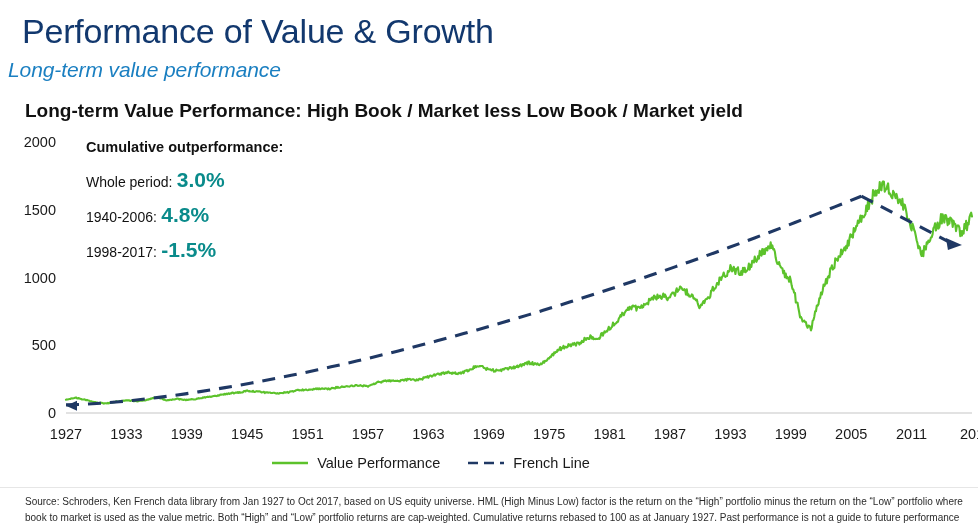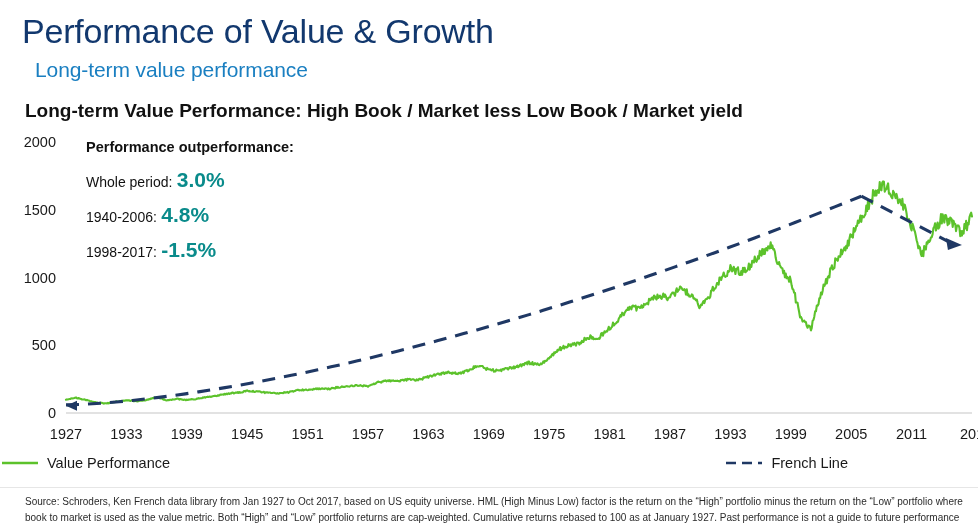--- a/index.html
+++ b/index.html
@@ -7,38 +7,38 @@
     width:978px;height:528px;background:#ffffff;
     font-family:"Liberation Sans", sans-serif;
     color:#1a1a1a;overflow:hidden;position:relative;
   }
   #page-title{
     position:absolute;left:22px;top:12px;
     font-size:34px;font-weight:400;color:#12386e;
     letter-spacing:-0.2px;white-space:nowrap;
   }
   #page-subtitle{
-    position:absolute;left:35px;top:58px;
+    position:absolute;left:8px;top:58px;
     font-size:21px;font-weight:400;color:#1a7fc1;
-    letter-spacing:-0.1px;white-space:nowrap;
+    letter-spacing:-0.1px;white-space:nowrap;font-style:italic;
   }
   #chart-heading{
     position:absolute;left:25px;top:100px;
     font-size:19px;font-weight:bold;color:#111111;
     white-space:nowrap;
   }
   #chart-area{position:absolute;left:0;top:128px;width:978px;height:360px;}
   #annotations{position:absolute;left:86px;top:139px;width:320px;}
   .ann-row{margin-bottom:14px;white-space:nowrap;line-height:1;}
   .ann-title{font-size:14.5px;font-weight:bold;color:#111;}
   .ann-label{font-size:14px;color:#111;}
   .ann-value{font-size:21px;font-weight:bold;color:#0a8b8b;}
   #legend{
-    position:absolute;left:0;top:455px;width:848px;
-    display:flex;justify-content:space-between;align-items:center;gap:26px;
+    position:absolute;left:6px;top:455px;width:848px;
+    display:flex;justify-content:center;align-items:center;gap:26px;
   }
   .legend-item{display:flex;align-items:center;gap:7px;}
   .legend-label{font-size:14.5px;color:#1a1a1a;white-space:nowrap;}
   #source-block{
     position:absolute;left:25px;top:494px;width:940px;
     font-size:10px;line-height:1.55;color:#2b2b2b;
   }
   #bottom-rule{position:absolute;left:0;top:487px;width:978px;height:1px;background:#e6e6e6;}
   .axis-text{font-family:"Liberation Sans", sans-serif;font-size:14.5px;fill:#1a1a1a;}
 </style>
@@ -76,21 +76,21 @@
       <path d="M66.00 271.73 L66.84 271.38 L67.68 271.44 L68.52 271.29 L69.36 271.06 L70.19 271.03 L71.03 270.47 L71.87 270.36 L72.71 270.47 L73.55 270.25 L74.39 270.06 L75.23 269.72 L76.07 269.42 L76.91 270.23 L77.74 270.56 L78.58 269.97 L79.42 270.55 L80.26 270.79 L81.10 271.02 L81.94 271.49 L82.78 271.55 L83.62 271.45 L84.46 271.26 L85.29 271.81 L86.13 272.23 L86.97 271.85 L87.81 272.25 L88.65 272.42 L89.49 272.86 L90.33 273.33 L91.17 273.18 L92.01 273.70 L92.84 273.72 L93.68 274.00 L94.52 274.02 L95.36 274.06 L96.20 274.69 L97.04 274.51 L97.88 275.01 L98.72 274.93 L99.56 274.78 L100.39 274.58 L101.23 274.74 L102.07 274.90 L102.91 275.11 L103.75 275.63 L104.59 275.34 L105.43 275.24 L106.27 275.26 L107.11 275.52 L107.94 274.80 L108.78 275.40 L109.62 274.83 L110.46 274.46 L111.30 274.51 L112.14 274.41 L112.98 274.47 L113.82 273.88 L114.66 274.22 L115.49 273.78 L116.33 273.26 L117.17 273.67 L118.01 273.69 L118.85 273.63 L119.69 273.06 L120.53 273.51 L121.37 272.92 L122.21 273.32 L123.04 272.67 L123.88 272.57 L124.72 272.74 L125.56 272.37 L126.40 272.36 L127.24 272.26 L128.08 272.33 L128.92 272.28 L129.76 272.73 L130.59 272.92 L131.43 272.41 L132.27 272.52 L133.11 273.05 L133.95 273.33 L134.79 273.06 L135.63 272.67 L136.47 273.32 L137.31 273.38 L138.14 273.23 L138.98 272.91 L139.82 272.53 L140.66 272.78 L141.50 272.32 L142.34 272.65 L143.18 272.38 L144.02 272.34 L144.86 272.34 L145.69 272.36 L146.53 272.00 L147.37 271.55 L148.21 271.72 L149.05 271.05 L149.89 271.36 L150.73 270.44 L151.57 270.72 L152.41 270.05 L153.24 270.30 L154.08 269.80 L154.92 269.41 L155.76 269.57 L156.60 269.08 L157.44 269.67 L158.28 269.44 L159.12 269.91 L159.96 270.43 L160.79 270.37 L161.63 270.54 L162.47 270.69 L163.31 271.65 L164.15 271.39 L164.99 271.93 L165.83 272.29 L166.67 272.51 L167.51 272.08 L168.34 272.10 L169.18 272.15 L170.02 271.76 L170.86 271.78 L171.70 271.98 L172.54 271.37 L173.38 271.57 L174.22 271.44 L175.06 271.41 L175.89 271.04 L176.73 270.54 L177.57 270.60 L178.41 270.74 L179.25 271.56 L180.09 270.98 L180.93 271.10 L181.77 271.54 L182.61 271.63 L183.44 271.99 L184.28 271.57 L185.12 271.70 L185.96 272.29 L186.80 271.62 L187.64 271.98 L188.48 271.65 L189.32 271.59 L190.16 271.40 L190.99 271.43 L191.83 271.10 L192.67 271.18 L193.51 271.55 L194.35 271.48 L195.19 271.45 L196.03 271.26 L196.87 270.66 L197.71 270.72 L198.54 270.17 L199.38 270.50 L200.22 270.23 L201.06 270.28 L201.90 270.22 L202.74 269.43 L203.58 269.66 L204.42 269.16 L205.26 269.60 L206.09 269.02 L206.93 268.93 L207.77 268.67 L208.61 268.95 L209.45 268.60 L210.29 268.66 L211.13 268.94 L211.97 268.50 L212.81 268.18 L213.64 267.94 L214.48 267.91 L215.32 267.89 L216.16 268.04 L217.00 268.09 L217.84 267.34 L218.68 267.69 L219.52 267.33 L220.36 266.49 L221.19 266.75 L222.03 266.44 L222.87 266.43 L223.71 266.69 L224.55 265.81 L225.39 266.49 L226.23 265.63 L227.07 266.22 L227.91 265.73 L228.74 265.27 L229.58 265.99 L230.42 265.25 L231.26 265.35 L232.10 264.67 L232.94 264.66 L233.78 265.35 L234.62 265.21 L235.46 264.64 L236.29 264.56 L237.13 264.85 L237.97 264.04 L238.81 264.92 L239.65 264.02 L240.49 264.74 L241.33 264.54 L242.17 264.49 L243.01 264.20 L243.84 263.01 L244.68 263.07 L245.52 263.43 L246.36 262.56 L247.20 262.41 L248.04 263.01 L248.88 263.42 L249.72 263.07 L250.56 263.57 L251.39 263.56 L252.23 263.69 L253.07 262.78 L253.91 263.85 L254.75 263.86 L255.59 263.77 L256.43 263.17 L257.27 263.34 L258.11 263.29 L258.94 263.55 L259.78 263.33 L260.62 263.73 L261.46 264.47 L262.30 264.23 L263.14 264.25 L263.98 263.73 L264.82 265.02 L265.66 264.26 L266.49 264.40 L267.33 264.37 L268.17 264.64 L269.01 264.43 L269.85 264.43 L270.69 264.98 L271.53 265.08 L272.37 264.98 L273.21 264.82 L274.04 264.76 L274.88 265.06 L275.72 265.39 L276.56 265.58 L277.40 265.18 L278.24 265.59 L279.08 265.48 L279.92 264.98 L280.76 264.99 L281.59 264.93 L282.43 264.98 L283.27 265.23 L284.11 264.11 L284.95 264.71 L285.79 264.36 L286.63 264.33 L287.47 263.92 L288.31 264.83 L289.14 264.27 L289.98 263.40 L290.82 263.56 L291.66 263.35 L292.50 262.96 L293.34 263.66 L294.18 263.10 L295.02 263.05 L295.86 262.23 L296.69 262.19 L297.53 261.74 L298.37 261.81 L299.21 262.44 L300.05 262.19 L300.89 262.27 L301.73 262.39 L302.57 261.38 L303.41 262.51 L304.24 261.94 L305.08 261.82 L305.92 261.47 L306.76 261.95 L307.60 262.19 L308.44 262.00 L309.28 261.45 L310.12 261.62 L310.96 261.46 L311.79 261.48 L312.63 261.87 L313.47 260.78 L314.31 261.18 L315.15 260.94 L315.99 260.31 L316.83 261.23 L317.67 260.44 L318.51 261.12 L319.34 260.37 L320.18 261.21 L321.02 260.79 L321.86 260.31 L322.70 260.66 L323.54 260.70 L324.38 260.98 L325.22 260.41 L326.06 260.50 L326.89 260.63 L327.73 261.41 L328.57 260.42 L329.41 261.45 L330.25 261.25 L331.09 260.44 L331.93 259.74 L332.77 260.19 L333.61 260.05 L334.44 260.35 L335.28 260.39 L336.12 258.82 L336.96 259.86 L337.80 258.90 L338.64 259.80 L339.48 259.73 L340.32 259.44 L341.16 259.07 L341.99 258.29 L342.83 258.87 L343.67 258.68 L344.51 258.86 L345.35 258.65 L346.19 258.29 L347.03 258.15 L347.87 258.52 L348.71 258.51 L349.54 258.58 L350.38 258.16 L351.22 257.42 L352.06 257.52 L352.90 258.27 L353.74 258.26 L354.58 257.91 L355.42 257.12 L356.26 256.98 L357.09 257.41 L357.93 257.95 L358.77 257.82 L359.61 257.69 L360.45 257.05 L361.29 257.62 L362.13 258.12 L362.97 258.39 L363.81 257.20 L364.64 257.40 L365.48 258.04 L366.32 257.72 L367.16 258.09 L368.00 258.81 L368.84 257.90 L369.68 257.56 L370.52 257.09 L371.36 256.71 L372.19 256.44 L373.03 256.34 L373.87 255.52 L374.71 256.24 L375.55 255.67 L376.39 254.79 L377.23 254.09 L378.07 253.52 L378.91 254.00 L379.74 253.93 L380.58 254.38 L381.42 254.58 L382.26 253.29 L383.10 253.52 L383.94 252.67 L384.78 252.95 L385.62 252.36 L386.46 253.44 L387.29 252.80 L388.13 252.35 L388.97 253.21 L389.81 252.21 L390.65 253.42 L391.49 252.57 L392.33 252.79 L393.17 252.32 L394.01 252.86 L394.84 252.93 L395.68 252.84 L396.52 252.99 L397.36 252.61 L398.20 253.13 L399.04 253.13 L399.88 253.48 L400.72 252.12 L401.56 252.18 L402.39 251.82 L403.23 251.89 L404.07 252.64 L404.91 251.46 L405.75 251.17 L406.59 252.62 L407.43 250.76 L408.27 251.48 L409.11 250.93 L409.94 250.87 L410.78 251.90 L411.62 251.75 L412.46 251.18 L413.30 251.25 L414.14 251.66 L414.98 252.41 L415.82 252.62 L416.66 251.38 L417.49 252.13 L418.33 252.28 L419.17 250.72 L420.01 250.83 L420.85 251.33 L421.69 250.98 L422.53 251.53 L423.37 249.35 L424.21 249.72 L425.04 249.24 L425.88 248.91 L426.72 249.36 L427.56 248.13 L428.40 249.74 L429.24 248.22 L430.08 247.52 L430.92 247.56 L431.76 248.69 L432.59 248.08 L433.43 247.09 L434.27 246.28 L435.11 247.55 L435.95 246.69 L436.79 246.15 L437.63 245.50 L438.47 245.60 L439.31 246.73 L440.14 245.62 L440.98 246.73 L441.82 244.79 L442.66 245.12 L443.50 244.29 L444.34 245.99 L445.18 245.03 L446.02 244.29 L446.86 245.21 L447.69 243.96 L448.53 243.49 L449.37 244.96 L450.21 245.11 L451.05 244.77 L451.89 245.82 L452.73 244.50 L453.57 245.28 L454.41 245.20 L455.24 244.35 L456.08 245.97 L456.92 245.72 L457.76 246.16 L458.60 244.86 L459.44 245.28 L460.28 244.40 L461.12 245.64 L461.96 244.68 L462.79 243.60 L463.63 245.14 L464.47 243.05 L465.31 242.65 L466.15 242.80 L466.99 241.98 L467.83 243.43 L468.67 242.99 L469.51 241.44 L470.34 241.23 L471.18 241.55 L472.02 241.22 L472.86 241.13 L473.70 238.35 L474.54 239.79 L475.38 238.08 L476.22 239.12 L477.06 238.29 L477.89 238.48 L478.73 238.58 L479.57 237.99 L480.41 238.11 L481.25 238.03 L482.09 237.94 L482.93 238.49 L483.77 239.97 L484.61 240.04 L485.44 240.51 L486.28 241.81 L487.12 239.93 L487.96 241.16 L488.80 241.23 L489.64 241.50 L490.48 241.31 L491.32 242.33 L492.16 241.75 L492.99 241.19 L493.83 243.71 L494.67 243.39 L495.51 243.45 L496.35 241.54 L497.19 242.24 L498.03 242.20 L498.87 242.56 L499.71 242.48 L500.54 241.61 L501.38 243.05 L502.22 241.14 L503.06 240.91 L503.90 241.59 L504.74 240.44 L505.58 240.09 L506.42 240.45 L507.26 240.11 L508.09 241.52 L508.93 240.45 L509.77 238.96 L510.61 239.24 L511.45 240.55 L512.29 239.35 L513.13 240.36 L513.97 238.46 L514.81 240.39 L515.64 238.75 L516.48 238.98 L517.32 237.49 L518.16 239.26 L519.00 238.50 L519.84 237.11 L520.68 236.37 L521.52 238.45 L522.36 236.28 L523.19 236.08 L524.03 237.23 L524.87 235.10 L525.71 235.52 L526.55 234.45 L527.39 236.37 L528.23 233.44 L529.07 233.54 L529.91 236.32 L530.74 235.34 L531.58 236.17 L532.42 234.08 L533.26 236.81 L534.10 236.32 L534.94 235.01 L535.78 235.58 L536.62 236.55 L537.46 235.44 L538.29 236.69 L539.13 237.14 L539.97 236.50 L540.81 235.48 L541.65 236.21 L542.49 235.13 L543.33 233.40 L544.17 234.77 L545.01 232.77 L545.84 233.05 L546.68 232.80 L547.52 231.37 L548.36 230.20 L549.20 230.43 L550.04 228.90 L550.88 228.93 L551.72 227.19 L552.56 225.89 L553.39 227.31 L554.23 224.36 L555.07 225.14 L555.91 223.74 L556.75 224.03 L557.59 221.73 L558.43 222.51 L559.27 221.43 L560.11 219.09 L560.94 222.27 L561.78 219.72 L562.62 220.14 L563.46 217.86 L564.30 220.57 L565.14 218.74 L565.98 218.70 L566.82 219.53 L567.66 218.82 L568.49 216.19 L569.33 217.58 L570.17 216.38 L571.01 218.36 L571.85 216.51 L572.69 215.31 L573.53 216.74 L574.37 214.94 L575.21 216.27 L576.04 217.58 L576.88 214.55 L577.72 214.56 L578.56 214.86 L579.40 216.55 L580.24 214.58 L581.08 215.38 L581.92 212.87 L582.76 213.90 L583.59 213.88 L584.43 209.85 L585.27 210.40 L586.11 211.94 L586.95 210.08 L587.79 210.04 L588.63 211.04 L589.47 210.99 L590.31 207.37 L591.14 208.19 L591.98 210.70 L592.82 209.20 L593.66 211.23 L594.50 210.70 L595.34 211.11 L596.18 210.85 L597.02 211.04 L597.86 210.98 L598.69 210.25 L599.53 210.94 L600.37 209.03 L601.21 205.33 L602.05 204.90 L602.89 207.72 L603.73 205.28 L604.57 203.23 L605.41 204.42 L606.24 203.38 L607.08 203.53 L607.92 201.50 L608.76 198.77 L609.60 201.62 L610.44 201.31 L611.28 199.62 L612.12 198.75 L612.96 194.60 L613.79 197.48 L614.63 196.46 L615.47 195.44 L616.31 195.17 L617.15 193.81 L617.99 193.86 L618.83 190.43 L619.67 189.42 L620.51 187.03 L621.34 188.35 L622.18 184.69 L623.02 185.89 L623.86 187.09 L624.70 184.55 L625.54 183.42 L626.38 181.98 L627.22 182.04 L628.06 179.55 L628.89 181.87 L629.73 178.84 L630.57 179.55 L631.41 181.31 L632.25 177.92 L633.09 177.48 L633.93 178.47 L634.77 178.27 L635.61 177.55 L636.44 182.62 L637.28 179.10 L638.12 178.85 L638.96 178.74 L639.80 180.05 L640.64 179.85 L641.48 177.26 L642.32 179.67 L643.16 179.16 L643.99 175.91 L644.83 176.79 L645.67 176.54 L646.51 175.28 L647.35 175.34 L648.19 176.34 L649.03 170.91 L649.87 172.25 L650.71 171.93 L651.54 169.83 L652.38 169.38 L653.22 171.62 L654.06 167.45 L654.90 168.38 L655.74 170.46 L656.58 171.52 L657.42 166.63 L658.26 169.97 L659.09 168.50 L659.93 167.61 L660.77 169.76 L661.61 170.84 L662.45 168.45 L663.29 165.52 L664.13 168.97 L664.97 166.59 L665.81 168.15 L666.64 170.91 L667.48 172.21 L668.32 169.88 L669.16 169.60 L670.00 169.35 L670.84 166.80 L671.68 165.61 L672.52 164.50 L673.36 164.45 L674.19 166.01 L675.03 167.87 L675.87 163.02 L676.71 160.32 L677.55 163.85 L678.39 162.19 L679.23 161.66 L680.07 158.45 L680.91 159.05 L681.74 160.15 L682.58 161.71 L683.42 162.18 L684.26 160.99 L685.10 162.10 L685.94 166.54 L686.78 161.31 L687.62 167.31 L688.46 166.36 L689.29 168.56 L690.13 168.70 L690.97 168.30 L691.81 166.44 L692.65 167.04 L693.49 170.60 L694.33 170.28 L695.17 171.19 L696.01 172.31 L696.84 171.71 L697.68 175.09 L698.52 177.98 L699.36 180.15 L700.20 178.83 L701.04 176.65 L701.88 176.99 L702.72 174.61 L703.56 173.03 L704.39 175.08 L705.23 171.89 L706.07 170.95 L706.91 170.95 L707.75 169.40 L708.59 169.29 L709.43 170.30 L710.27 168.84 L711.11 162.71 L711.94 162.28 L712.78 158.74 L713.62 162.59 L714.46 160.78 L715.30 160.48 L716.14 158.60 L716.98 155.15 L717.82 155.11 L718.66 156.61 L719.49 149.57 L720.33 149.47 L721.17 152.02 L722.01 148.99 L722.85 147.83 L723.69 144.55 L724.53 147.68 L725.37 148.88 L726.21 148.05 L727.04 148.07 L727.88 143.05 L728.72 143.86 L729.56 142.79 L730.40 137.13 L731.24 139.32 L732.08 143.40 L732.92 142.35 L733.76 138.72 L734.59 142.09 L735.43 146.03 L736.27 140.70 L737.11 141.10 L737.95 139.24 L738.79 145.86 L739.63 147.07 L740.47 147.04 L741.31 143.08 L742.14 146.82 L742.98 139.77 L743.82 143.75 L744.66 139.81 L745.50 144.25 L746.34 143.19 L747.18 142.59 L748.02 140.87 L748.86 135.66 L749.69 141.65 L750.53 136.80 L751.37 138.97 L752.21 132.71 L753.05 132.99 L753.89 134.50 L754.73 128.58 L755.57 132.23 L756.41 133.89 L757.24 131.96 L758.08 128.19 L758.92 130.68 L759.76 122.85 L760.60 126.51 L761.44 127.60 L762.28 120.94 L763.12 126.14 L763.96 121.40 L764.79 125.98 L765.63 120.69 L766.47 120.01 L767.31 122.50 L768.15 118.26 L768.99 118.97 L769.83 120.40 L770.67 114.33 L771.51 119.98 L772.34 117.38 L773.18 121.33 L774.02 120.99 L774.86 123.69 L775.70 129.81 L776.54 133.64 L777.38 135.82 L778.22 136.12 L779.06 134.08 L779.89 137.11 L780.73 139.05 L781.57 139.94 L782.41 140.40 L783.25 145.23 L784.09 142.82 L784.93 149.31 L785.77 145.60 L786.61 150.27 L787.44 149.14 L788.28 150.12 L789.12 153.81 L789.96 148.61 L790.80 152.53 L791.64 157.36 L792.48 160.91 L793.32 161.63 L794.16 164.67 L794.99 164.89 L795.83 174.55 L796.67 174.42 L797.51 174.73 L798.35 179.72 L799.19 184.25 L800.03 189.37 L800.87 188.78 L801.71 190.41 L802.54 193.60 L803.38 193.31 L804.22 192.53 L805.06 194.00 L805.90 193.99 L806.74 197.91 L807.58 199.78 L808.42 197.58 L809.26 197.76 L810.09 198.78 L810.93 202.38 L811.77 199.80 L812.61 192.88 L813.45 191.91 L814.29 188.64 L815.13 183.38 L815.97 183.31 L816.81 177.51 L817.64 177.71 L818.48 176.25 L819.32 170.31 L820.16 170.13 L821.00 164.57 L821.84 166.43 L822.68 162.74 L823.52 156.58 L824.36 157.96 L825.19 156.06 L826.03 150.98 L826.87 155.38 L827.71 149.41 L828.55 148.10 L829.39 149.36 L830.23 140.28 L831.07 140.28 L831.91 137.35 L832.74 141.48 L833.58 140.55 L834.42 139.92 L835.26 130.38 L836.10 130.94 L836.94 131.75 L837.78 132.78 L838.62 128.27 L839.46 128.60 L840.29 128.81 L841.13 121.46 L841.97 126.32 L842.81 123.68 L843.65 121.40 L844.49 119.44 L845.33 122.46 L846.17 117.82 L847.01 120.17 L847.84 112.68 L848.68 117.57 L849.52 110.16 L850.36 106.23 L851.20 108.75 L852.04 106.91 L852.88 109.57 L853.72 100.10 L854.56 103.75 L855.39 102.12 L856.23 97.89 L857.07 97.89 L857.91 92.48 L858.75 95.00 L859.59 92.45 L860.43 87.53 L861.27 93.89 L862.11 87.74 L862.94 89.23 L863.78 89.33 L864.62 87.60 L865.46 86.26 L866.30 77.60 L867.14 83.08 L867.98 73.20 L868.82 80.90 L869.66 73.13 L870.49 71.96 L871.33 71.92 L872.17 75.61 L873.01 62.05 L873.85 66.64 L874.69 67.73 L875.53 62.45 L876.37 67.52 L877.21 62.86 L878.04 62.02 L878.88 64.98 L879.72 54.13 L880.56 61.21 L881.40 62.28 L882.24 54.66 L883.08 53.42 L883.92 53.82 L884.76 63.65 L885.59 61.36 L886.43 61.36 L887.27 57.78 L888.11 55.39 L888.95 65.72 L889.79 65.34 L890.63 67.27 L891.47 69.19 L892.31 70.29 L893.14 62.89 L893.98 64.43 L894.82 67.22 L895.66 70.09 L896.50 65.92 L897.34 69.65 L898.18 75.12 L899.02 72.53 L899.86 71.39 L900.69 74.87 L901.53 77.21 L902.37 70.72 L903.21 81.72 L904.05 76.53 L904.89 76.99 L905.73 80.67 L906.57 85.35 L907.41 92.09 L908.24 91.76 L909.08 91.07 L909.92 95.73 L910.76 100.15 L911.60 102.49 L912.44 95.48 L913.28 98.04 L914.12 101.73 L914.96 103.72 L915.79 107.70 L916.63 112.21 L917.47 115.09 L918.31 120.30 L919.15 118.27 L919.99 119.53 L920.83 125.80 L921.67 128.03 L922.51 122.89 L923.34 128.11 L924.18 118.03 L925.02 120.73 L925.86 121.58 L926.70 114.25 L927.54 115.67 L928.38 112.51 L929.22 114.01 L930.06 112.67 L930.89 109.58 L931.73 109.26 L932.57 106.40 L933.41 100.04 L934.25 98.96 L935.09 95.26 L935.93 102.51 L936.77 99.33 L937.61 94.44 L938.44 100.58 L939.28 99.28 L940.12 94.29 L940.96 85.99 L941.80 95.37 L942.64 86.33 L943.48 89.92 L944.32 94.58 L945.16 87.11 L945.99 87.37 L946.83 90.74 L947.67 97.16 L948.51 90.79 L949.35 95.60 L950.19 89.53 L951.03 90.30 L951.87 91.53 L952.71 98.86 L953.54 92.67 L954.38 95.58 L955.22 95.88 L956.06 103.17 L956.90 97.73 L957.74 97.41 L958.58 97.62 L959.42 99.62 L960.26 108.20 L961.09 103.16 L961.93 107.66 L962.77 103.13 L963.61 105.61 L964.45 95.94 L965.29 100.41 L966.13 92.87 L966.97 102.09 L967.81 95.00 L968.64 96.27 L969.48 89.16 L970.32 86.46 L971.16 84.67 L972.00 88.53" fill="none" stroke="#5cc22b" stroke-width="2.1" stroke-linejoin="round" stroke-linecap="round"></path>
       <path d="M66.00 276.87 L79.25 276.50 L92.51 275.80 L105.76 274.86 L119.02 273.73 L132.27 272.44 L145.53 270.99 L158.78 269.40 L172.04 267.68 L185.29 265.84 L198.54 263.89 L211.80 261.82 L225.05 259.65 L238.31 257.37 L251.56 255.00 L264.82 252.53 L278.07 249.97 L291.33 247.32 L304.58 244.59 L317.83 241.76 L331.09 238.86 L344.34 235.87 L357.60 232.81 L370.85 229.66 L384.11 226.44 L397.36 223.15 L410.62 219.78 L423.87 216.34 L437.12 212.83 L450.38 209.26 L463.63 205.61 L476.89 201.89 L490.14 198.11 L503.40 194.26 L516.65 190.35 L529.91 186.37 L543.16 182.33 L556.41 178.23 L569.67 174.07 L582.92 169.85 L596.18 165.56 L609.43 161.22 L622.69 156.82 L635.94 152.36 L649.20 147.84 L662.45 143.27 L675.70 138.64 L688.96 133.96 L702.21 129.21 L715.47 124.42 L728.72 119.57 L741.98 114.67 L755.23 109.71 L768.49 104.70 L781.74 99.64 L794.99 94.53 L808.25 89.36 L821.50 84.15 L834.76 78.88 L848.01 73.57 L861.27 68.20" fill="none" stroke="#1f3864" stroke-width="3.1" stroke-dasharray="13 9" stroke-linecap="butt"></path>
       <line x1="861.2666666666667" y1="68.19999999999999" x2="952.9333333333334" y2="115.91499999999999" stroke="#1f3864" stroke-width="3.1" stroke-dasharray="13 9"></line>
       <polygon points="961.9333333333334,116.91499999999999 945.9333333333334,109.91499999999999 947.9333333333334,121.91499999999999" fill="#1f3864"></polygon>
       <polygon points="66,277.87 77,272.87 77,282.87" fill="#1f3864"></polygon>
     </svg>
 </div>
 
 <div id="annotations">
   <div class="ann-row">
-    <span class="ann-title">Performance outperformance:</span>
+    <span class="ann-title">Cumulative outperformance:</span>
   </div>
   <div class="ann-row">
     <span class="ann-label">Whole period:</span>
     <span class="ann-value">3.0%</span>
   </div>
   <div class="ann-row">
     <span class="ann-label">1940-2006:</span>
     <span class="ann-value">4.8%</span>
   </div>
   <div class="ann-row">

